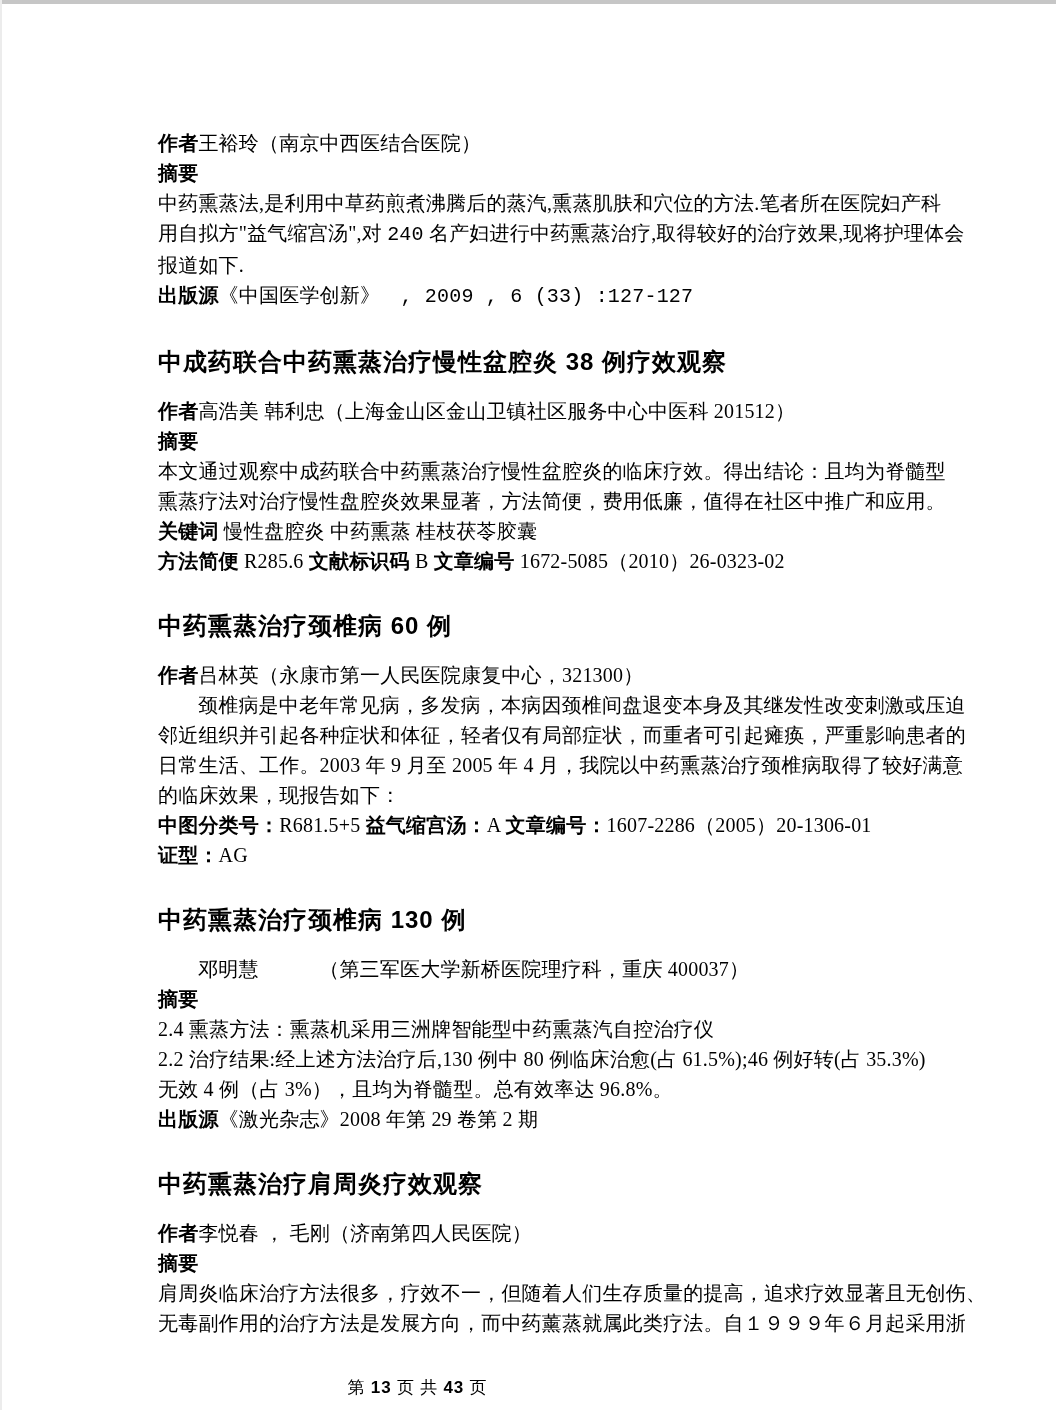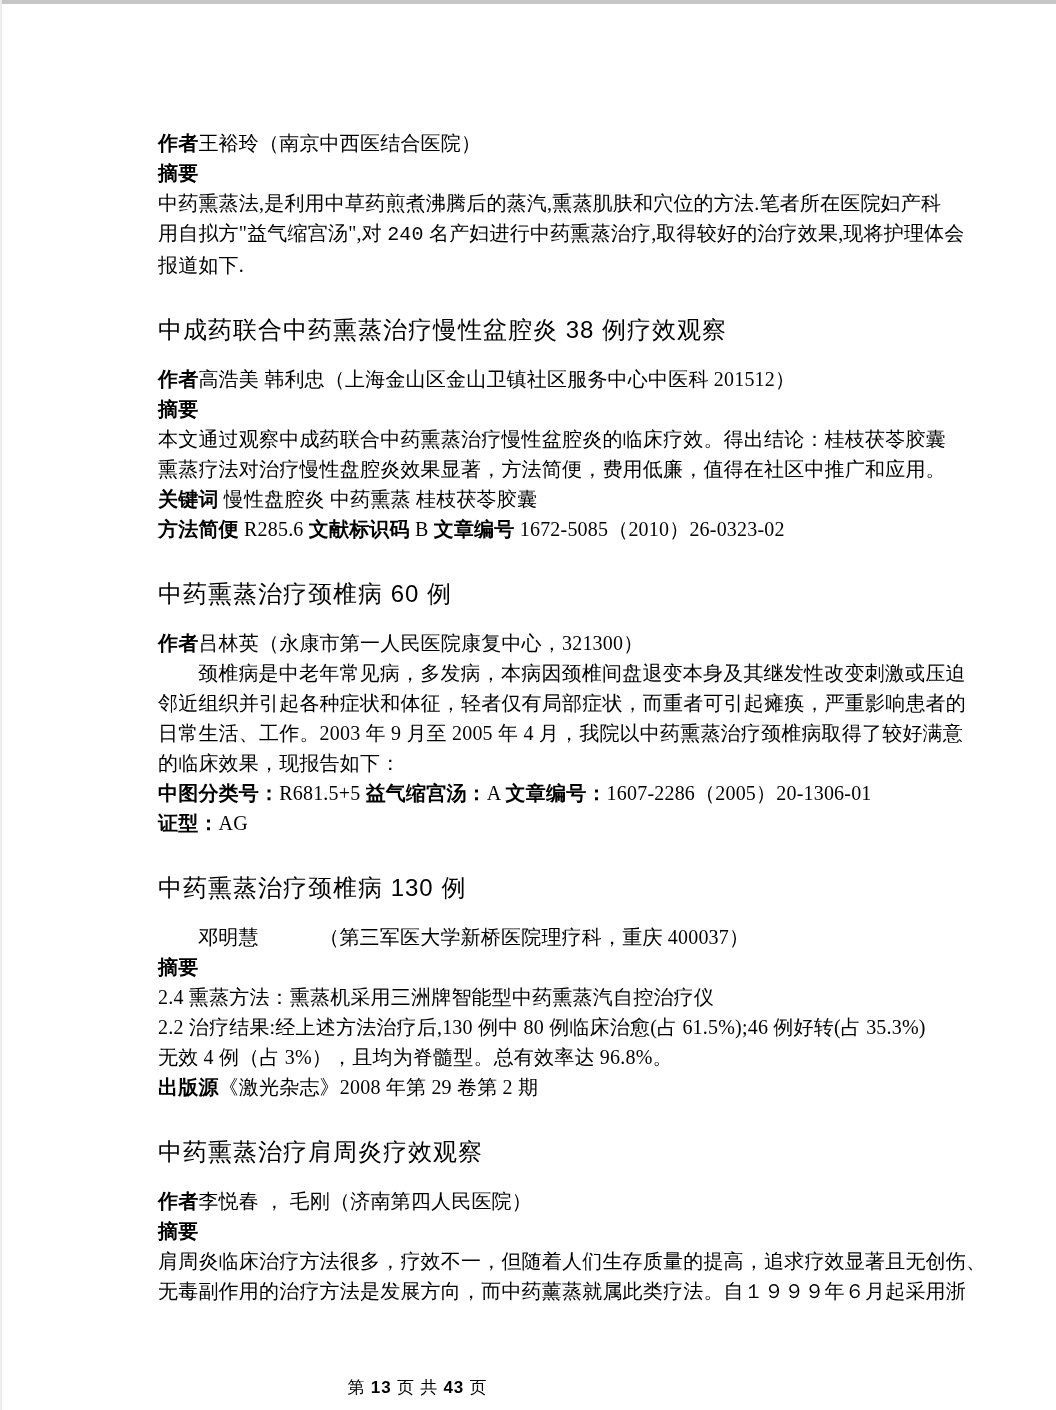--- a/index.html
+++ b/index.html
@@ -39,21 +39,21 @@
   }
   .lbl {
     font-family: "Liberation Sans", "DejaVu Sans", sans-serif;
     font-weight: bold;
   }
   .sans {
     font-family: Liberation Mono, monospace;
   }
   .hd {
     font-family: "Liberation Sans", "DejaVu Sans", sans-serif;
-    font-weight: normal;
+    font-weight: bold;
     font-size: 24px;
     line-height: 36px;
     letter-spacing: 1px;
     margin: 32px 0 16px 0;
     white-space: nowrap;
   }
   .indent { padding-left: 40px; }
   section { margin: 0; }
   .page-footer {
     position: absolute;
@@ -76,27 +76,28 @@
 <div class="left-edge"></div>
 
 <div class="content">
 
   <section>
     <p class="line"><span class="lbl">作者</span><span>王裕玲（南京中西医结合医院）</span></p>
     <p class="line"><span class="lbl">摘要</span></p>
     <p class="line">中药熏蒸法,是利用中草药煎煮沸腾后的蒸汽,熏蒸肌肤和穴位的方法.笔者所在医院妇产科</p>
     <p class="line"><span>用自拟方"益气缩宫汤",对 </span><span class="sans">240</span><span> 名产妇进行中药熏蒸治疗,取得较好的治疗效果,现将护理体会</span></p>
     <p class="line">报道如下.</p>
+    <p class="line"><span class="lbl">出版源</span><span>《中国医学创新》</span><span class="sans">　, 2009 , 6 (33) :127-127</span></p>
   </section>
 
   <section>
     <h2 class="hd">中成药联合中药熏蒸治疗慢性盆腔炎 38 例疗效观察</h2>
     <p class="line"><span class="lbl">作者</span><span>高浩美 韩利忠（上海金山区金山卫镇社区服务中心中医科 201512）</span></p>
     <p class="line"><span class="lbl">摘要</span></p>
-    <p class="line">本文通过观察中成药联合中药熏蒸治疗慢性盆腔炎的临床疗效。得出结论：桂枝茯苓胶囊</p>
+    <p class="line">本文通过观察中成药联合中药熏蒸治疗慢性盆腔炎的临床疗效。得出结论：且均为脊髓型</p>
     <p class="line">熏蒸疗法对治疗慢性盘腔炎效果显著，方法简便，费用低廉，值得在社区中推广和应用。</p>
     <p class="line"><span class="lbl">关键词</span><span> 慢性盘腔炎 中药熏蒸 桂枝茯苓胶囊</span></p>
     <p class="line"><span class="lbl">方法简便</span><span> R285.6 </span><span class="lbl">文献标识码</span><span> B </span><span class="lbl">文章编号</span><span> 1672-5085（2010）26-0323-02</span></p>
   </section>
 
   <section>
     <h2 class="hd">中药熏蒸治疗颈椎病 60 例</h2>
     <p class="line"><span class="lbl">作者</span><span>吕林英（永康市第一人民医院康复中心，321300）</span></p>
     <p class="line indent">颈椎病是中老年常见病，多发病，本病因颈椎间盘退变本身及其继发性改变刺激或压迫</p>
     <p class="line">邻近组织并引起各种症状和体征，轻者仅有局部症状，而重者可引起瘫痪，严重影响患者的</p>

